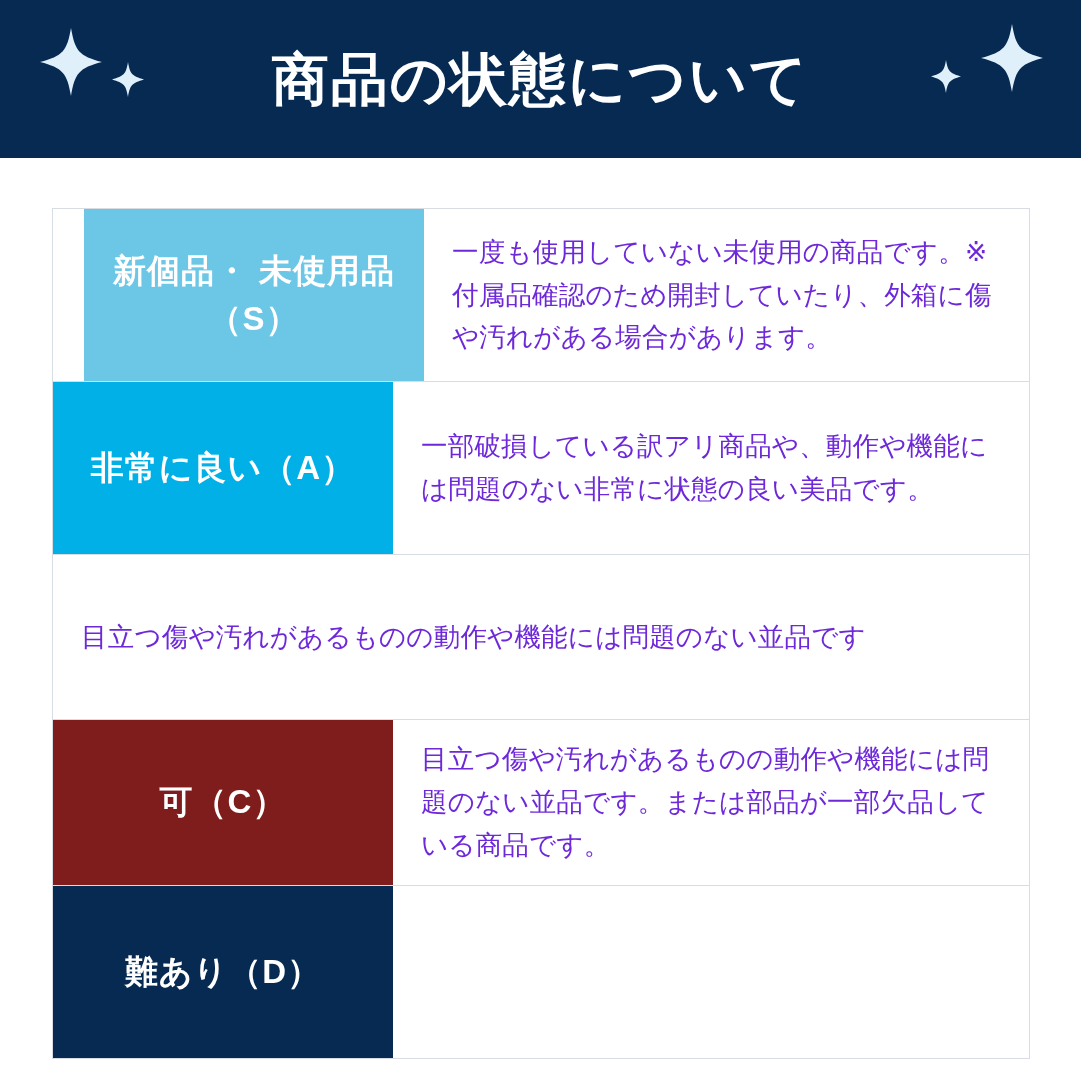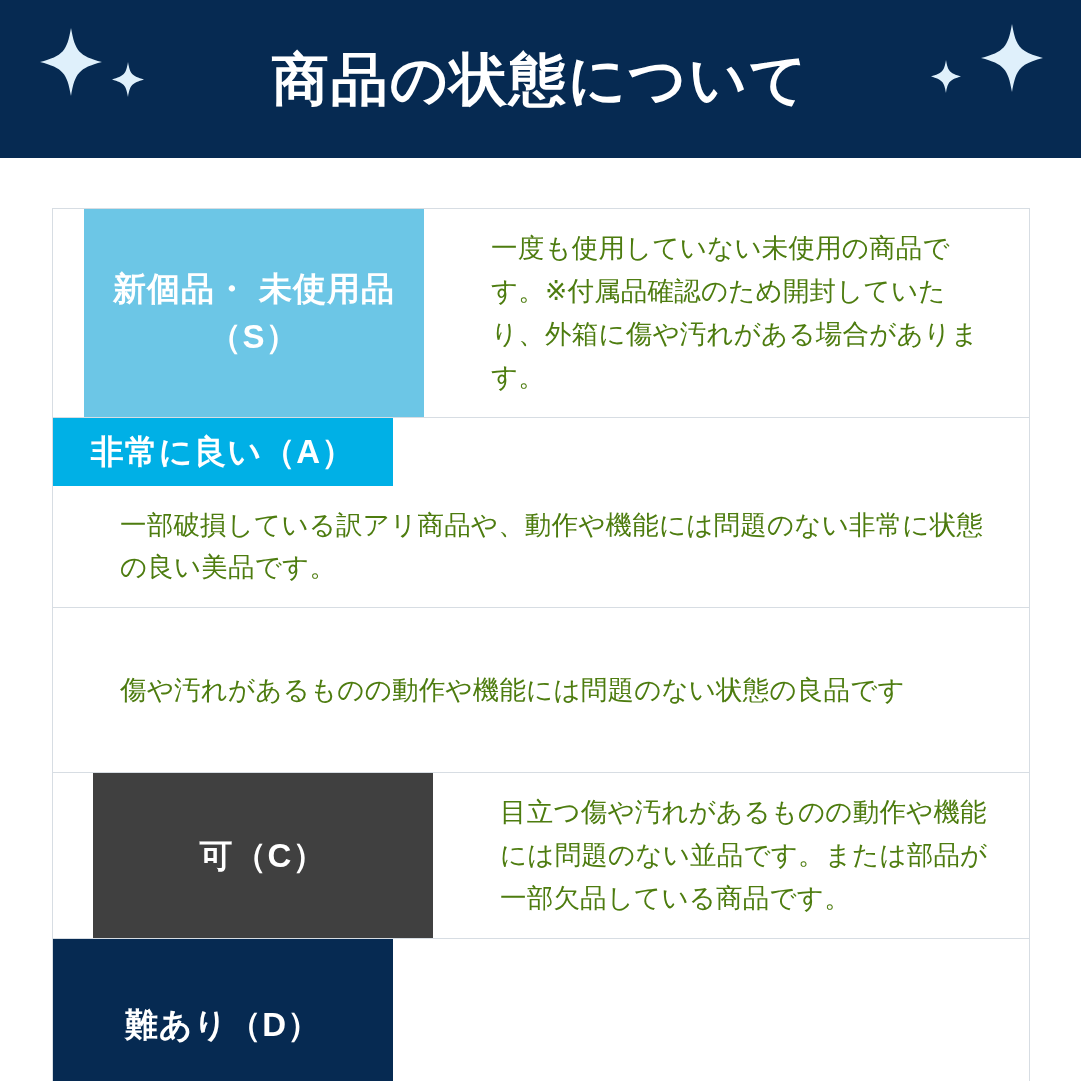--- a/index.html
+++ b/index.html
@@ -81,25 +81,24 @@
     letter-spacing: 1px;
     padding: 10px 8px;
     box-sizing: border-box;
   }
   .desc {
     flex: 1;
     display: flex;
     align-items: center;
     padding: 18px 30px 18px 28px;
     box-sizing: border-box;
-    color: #4d7c0f;
+    color: #6d28d9;
     font-size: 26.5px;
     line-height: 1.62;
     letter-spacing: 0.2px;
-    margin-left: 39px;
   }
 </style>
 </head>
 <body>
 
 <div class="page">
 
   <div class="header">
     <div class="sparkle" style="left:40px; top:28px;">
       <svg width="62" height="68" viewBox="0 0 62 68">
@@ -129,35 +128,35 @@
     <div class="row" style="min-height:172px;">
       <div class="grade" style="background:#6cc6e6;margin-left:31px;">
         <div>
           <span>新個品・</span>
           <span>未使用品（S）</span>
         </div>
       </div>
       <div class="desc">一度も使用していない未使用の商品です。※付属品確認のため開封していたり、外箱に傷や汚れがある場合があります。</div>
     </div>
 
-    <div class="row" style="min-height:172px;flex-direction:column;">
+    <div class="row" style="min-height:172px;">
       <div class="grade" style="background:#00b0e6;">
         <div>
           <span>非常に良い（A）</span>
         </div>
       </div>
       <div class="desc">一部破損している訳アリ商品や、動作や機能には問題のない非常に状態の良い美品です。</div>
     </div>
 
     <div class="row" style="min-height:164px;">
-      <div class="desc">傷や汚れがあるものの動作や機能には問題のない状態の良品です</div>
+      <div class="desc">目立つ傷や汚れがあるものの動作や機能には問題のない並品です</div>
     </div>
 
     <div class="row" style="min-height:164px;">
-      <div class="grade" style="background:#404040;margin-left:40px;">
+      <div class="grade" style="background:#7f1d1d;">
         <div>
           <span>可（C）</span>
         </div>
       </div>
       <div class="desc">目立つ傷や汚れがあるものの動作や機能には問題のない並品です。または部品が一部欠品している商品です。</div>
     </div>
 
     <div class="row" style="min-height:172px;">
       <div class="grade" style="background:#062a52;">
         <div>

